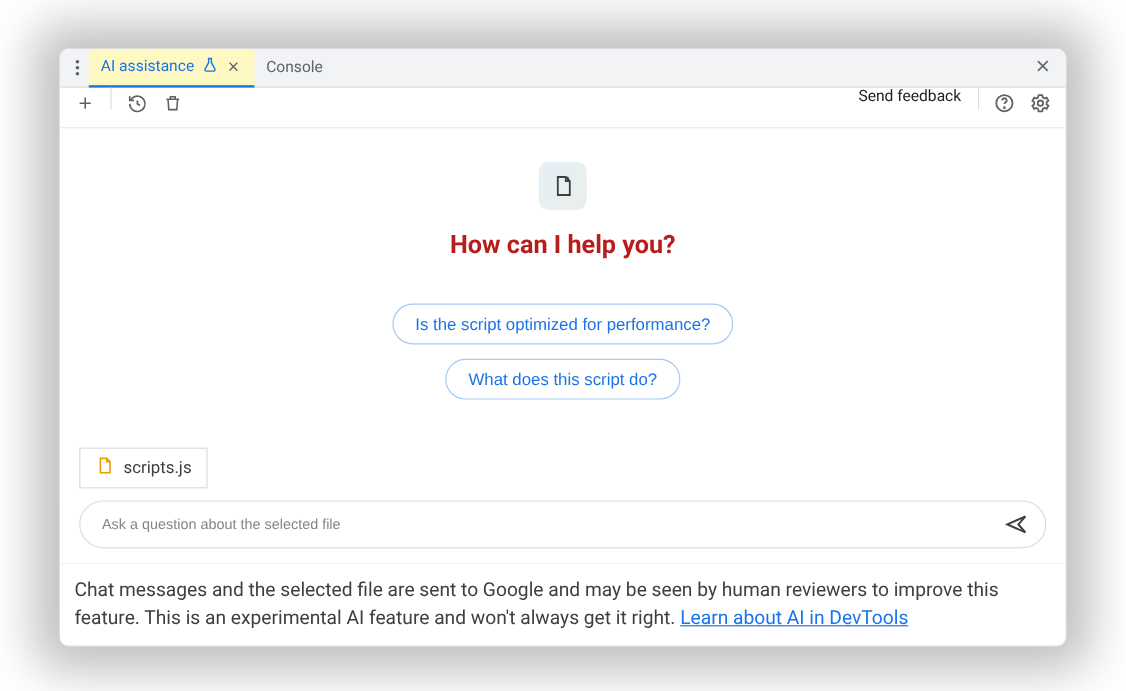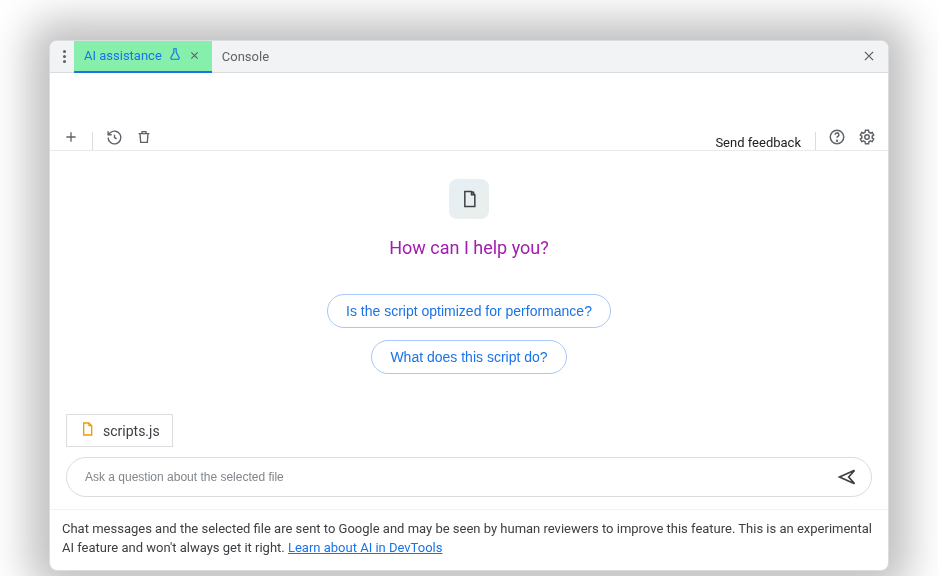--- a/index.html
+++ b/index.html
@@ -48,42 +48,41 @@
     height: 32px;
     padding: 0 10px;
     gap: 6px;
     color: #5f6368;
     cursor: pointer;
     font-size: 13px;
   }
   .tab.active {
     color: #1a73e8;
     border-bottom: 2px solid #1a73e8;
-    background: #86efac;
+    background: #fef9c3;
   }
   .tab .flask {
     width: 14px; height: 14px;
   }
   .tab .x {
     width: 14px; height: 14px; display:flex;align-items:center;justify-content:center;
     font-size: 14px; color:#5f6368;
   }
   .tabbar .spacer { flex: 1; }
   .tabbar .close-x {
     font-size: 18px; color:#5f6368; padding: 0 8px; cursor:pointer;
   }
   
   .toolbar {
     display: flex;
-    align-items: flex-end;
+    align-items: flex-start;
     height: 34px;
     padding: 0 8px;
     border-bottom: 1px solid #e8eaed;
     gap: 4px;
-    margin-top: 44px;
   }
   .tool-btn {
     width: 26px; height: 26px;
     display:flex; align-items:center; justify-content:center;
     color:#5f6368; cursor:pointer; border-radius:4px;
   }
   .tool-sep {
     width:1px; height:18px; background:#dadce0; margin: 0 4px;
   }
   .toolbar .spacer { flex:1; }
@@ -97,21 +96,21 @@
   }
   .hero-icon {
     width: 40px; height: 40px;
     border-radius: 8px;
     background: linear-gradient(135deg, #e7eef6, #e9f0ea);
     display:flex; align-items:center; justify-content:center;
     margin-bottom: 18px;
   }
   .hero-icon svg { width:20px; height:20px; stroke:#3c4043; }
   .hero-title {
-    font-size: 18px; font-weight: 400; color:#a21caf;
+    font-size: 21px; font-weight: 700; color:#b91c1c;
     margin-bottom: 36px;
   }
   .suggestions {
     display:flex; flex-direction:column; gap:12px; align-items:center;
     margin-bottom: 40px;
   }
   .pill {
     border: 1px solid #a8c7fa;
     color: #1a73e8;
     background: #fff;
@@ -147,21 +146,21 @@
     background:transparent;
   }
   .input-box input::placeholder { color:#80868b; }
   .send-btn {
     width:28px; height:28px; display:flex;align-items:center;justify-content:center;
     cursor:pointer; color:#3c4043;
   }
   
   .footer {
     padding: 10px 12px 12px;
-    font-size: 13px;
+    font-size: 16px;
     color:#3c4043;
     line-height:1.45;
     border-top: 1px solid #f1f3f4;
   }
   .footer a { color:#1a73e8; text-decoration:underline; cursor:pointer; }
 </style>
 </head>
 <body>
 
 <div class="window">

